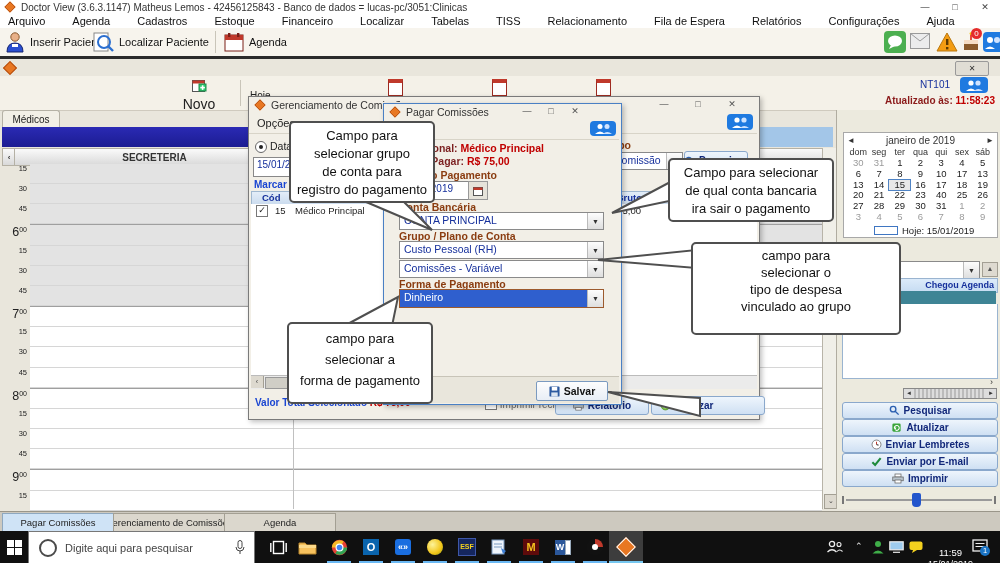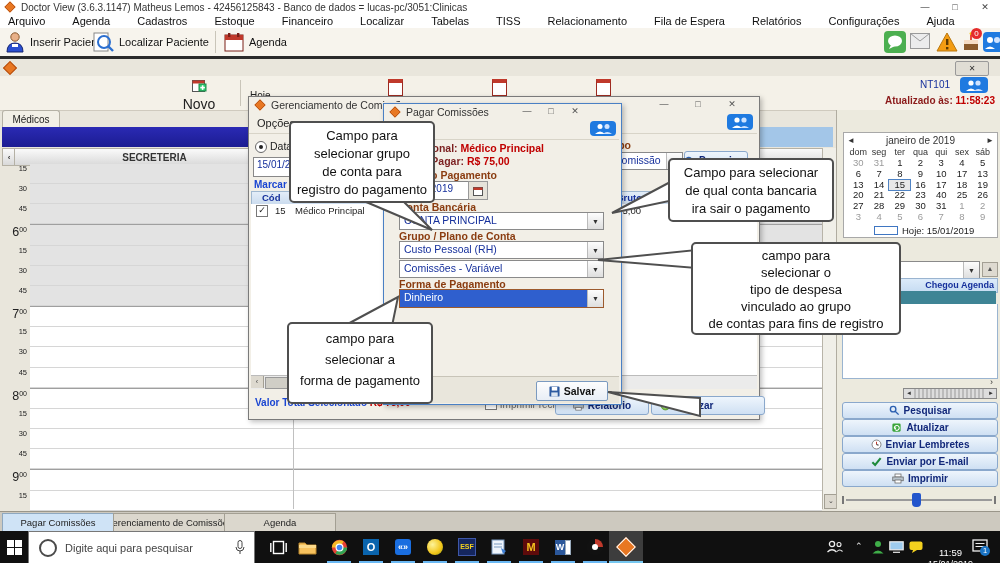--- a/index.html
+++ b/index.html
@@ -541,21 +541,20 @@
   <div class="callout" style="left:668px;top:158px;width:162px;height:56px;">
     <div>Campo para selecionar</div>
       <div>de qual conta bancaria</div>
       <div>ira sair o pagamento</div>
   </div>
   <div class="callout" style="left:691px;top:242px;width:206px;height:85px;line-height:1.3;">
     <div>campo para</div>
       <div>selecionar o</div>
       <div>tipo de despesa</div>
       <div>vinculado ao grupo</div>
-      <div>de contas para fins de registro</div>
   </div>
   <div class="callout" style="left:287px;top:322px;width:142px;height:74px;line-height:1.62;">
     <div>campo para</div>
       <div>selecionar a</div>
       <div>forma de pagamento</div>
   </div>
 
   <div class="abs" style="left:0;top:511px;width:1000px;height:20px;background:#cdc9bf;border-top:1px solid #9a968a;">
     <div class="btab active" style="left:2px;width:110px;">Pagar Comissões</div>
     <div class="btab" style="left:113px;width:110px;">Gerenciamento de Comissões</div>

